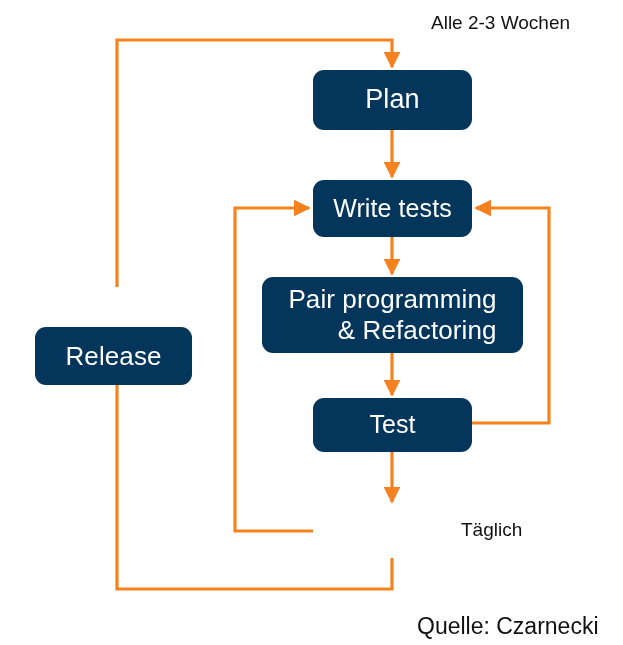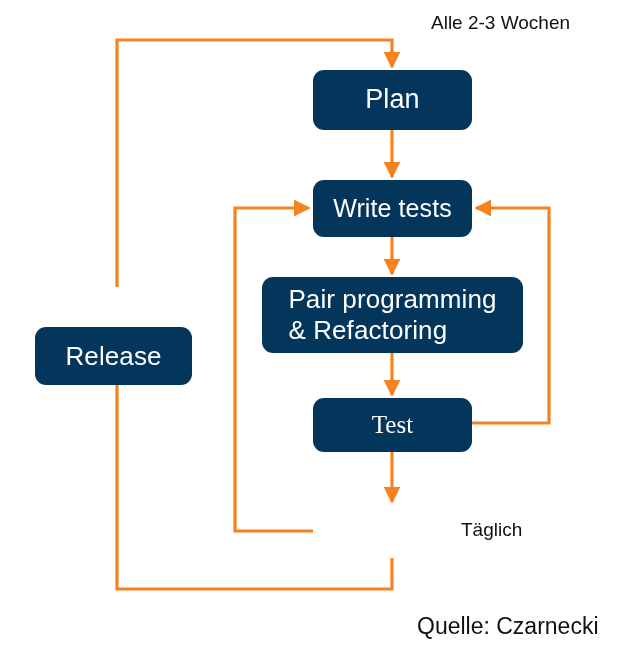--- a/index.html
+++ b/index.html
@@ -26,40 +26,40 @@
     height: 645px;
   }
   .node {
     position: absolute;
     background: #04355B;
     border-radius: 11px;
     color: #ffffff;
     display: flex;
     align-items: center;
     justify-content: center;
-    text-align: left;
+    text-align: right;
     line-height: 1.18;
     letter-spacing: 0.1px;
     z-index: 5;
     box-sizing: border-box;
   }
   .node-label {
     display: block;
     white-space: pre-line;
   }
   .caption {
     position: absolute;
     color: #111111;
     white-space: nowrap;
     z-index: 6;
   }
   #node-plan        { left: 313px; top: 70px;  width: 159px; height: 60px; font-size: 27px; }
   #node-write-tests { left: 313px; top: 180px; width: 159px; height: 57px; font-size: 25px; }
   #node-pair        { left: 262px; top: 277px; width: 261px; height: 76px; font-size: 26px; }
-  #node-test        { left: 313px; top: 398px; width: 159px; height: 54px; font-size: 25px; font-family: Liberation Serif, serif; }
+  #node-test        { left: 313px; top: 398px; width: 159px; height: 54px; font-size: 25px; }
   #node-integration { left: 313px; top: 505px; width: 159px; height: 53px; font-size: 24px; }
   #node-release     { left: 35px;  top: 287px; width: 157px; height: 58px; font-size: 26px; margin-top: 40px; }
 
   #caption-cadence  { left: 431px; top: 12px;  font-size: 19px; }
   #caption-daily    { left: 461px; top: 519px; font-size: 19px; }
   #caption-source   { left: 417px; top: 613px; font-size: 23px; }
 </style>
 </head>
 <body>
 

